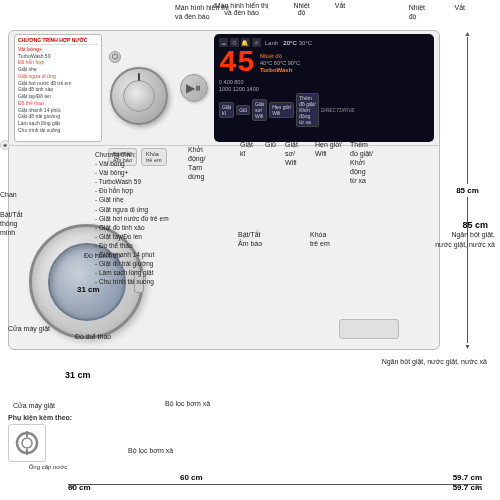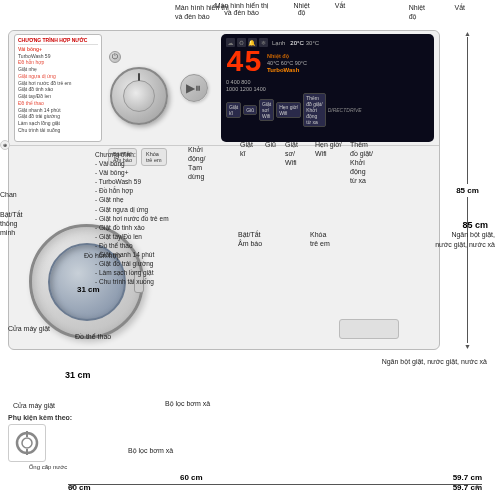--- a/index.html
+++ b/index.html
@@ -105,21 +105,21 @@
           width:28px;height:28px;border-radius:50%;
           background:linear-gradient(135deg,#d0d0d0,#aaa);
           border:1.5px solid #999;display:flex;align-items:center;justify-content:center;
           font-size:12px;color:#555;cursor:pointer;
           box-shadow:1px 1px 3px rgba(0,0,0,0.2);
           ">▶⏸</div>
       </div>
 
       <div style="
         flex:1;height:108px;background:#0a0a1a;border-radius:5px;
-        padding:4px 5px;display:flex;flex-direction:column;gap:1px;overflow:hidden;margin-left:7px;
+        padding:4px 5px;display:flex;flex-direction:column;gap:1px;overflow:hidden;
         ">
 
         <div style="display:flex;gap:2px;align-items:center;">
           <div style="width:9px;height:9px;background:#2a2a3a;border-radius:1px;display:flex;align-items:center;justify-content:center;font-size:6px;color:#777;">☁</div>
           <div style="width:9px;height:9px;background:#2a2a3a;border-radius:1px;display:flex;align-items:center;justify-content:center;font-size:6px;color:#777;">♻</div>
           <div style="width:9px;height:9px;background:#2a2a3a;border-radius:1px;display:flex;align-items:center;justify-content:center;font-size:6px;color:#777;">🔔</div>
           <div style="width:9px;height:9px;background:#2a2a3a;border-radius:1px;display:flex;align-items:center;justify-content:center;font-size:6px;color:#777;">❄</div>
           <div style="font-size:6px;color:#aaa;margin-left:2px;">Lạnh</div>
           <div style="font-size:6px;color:#fff;margin-left:3px;">20°C</div>
           <div style="font-size:6px;color:#aaa;">30°C</div>

